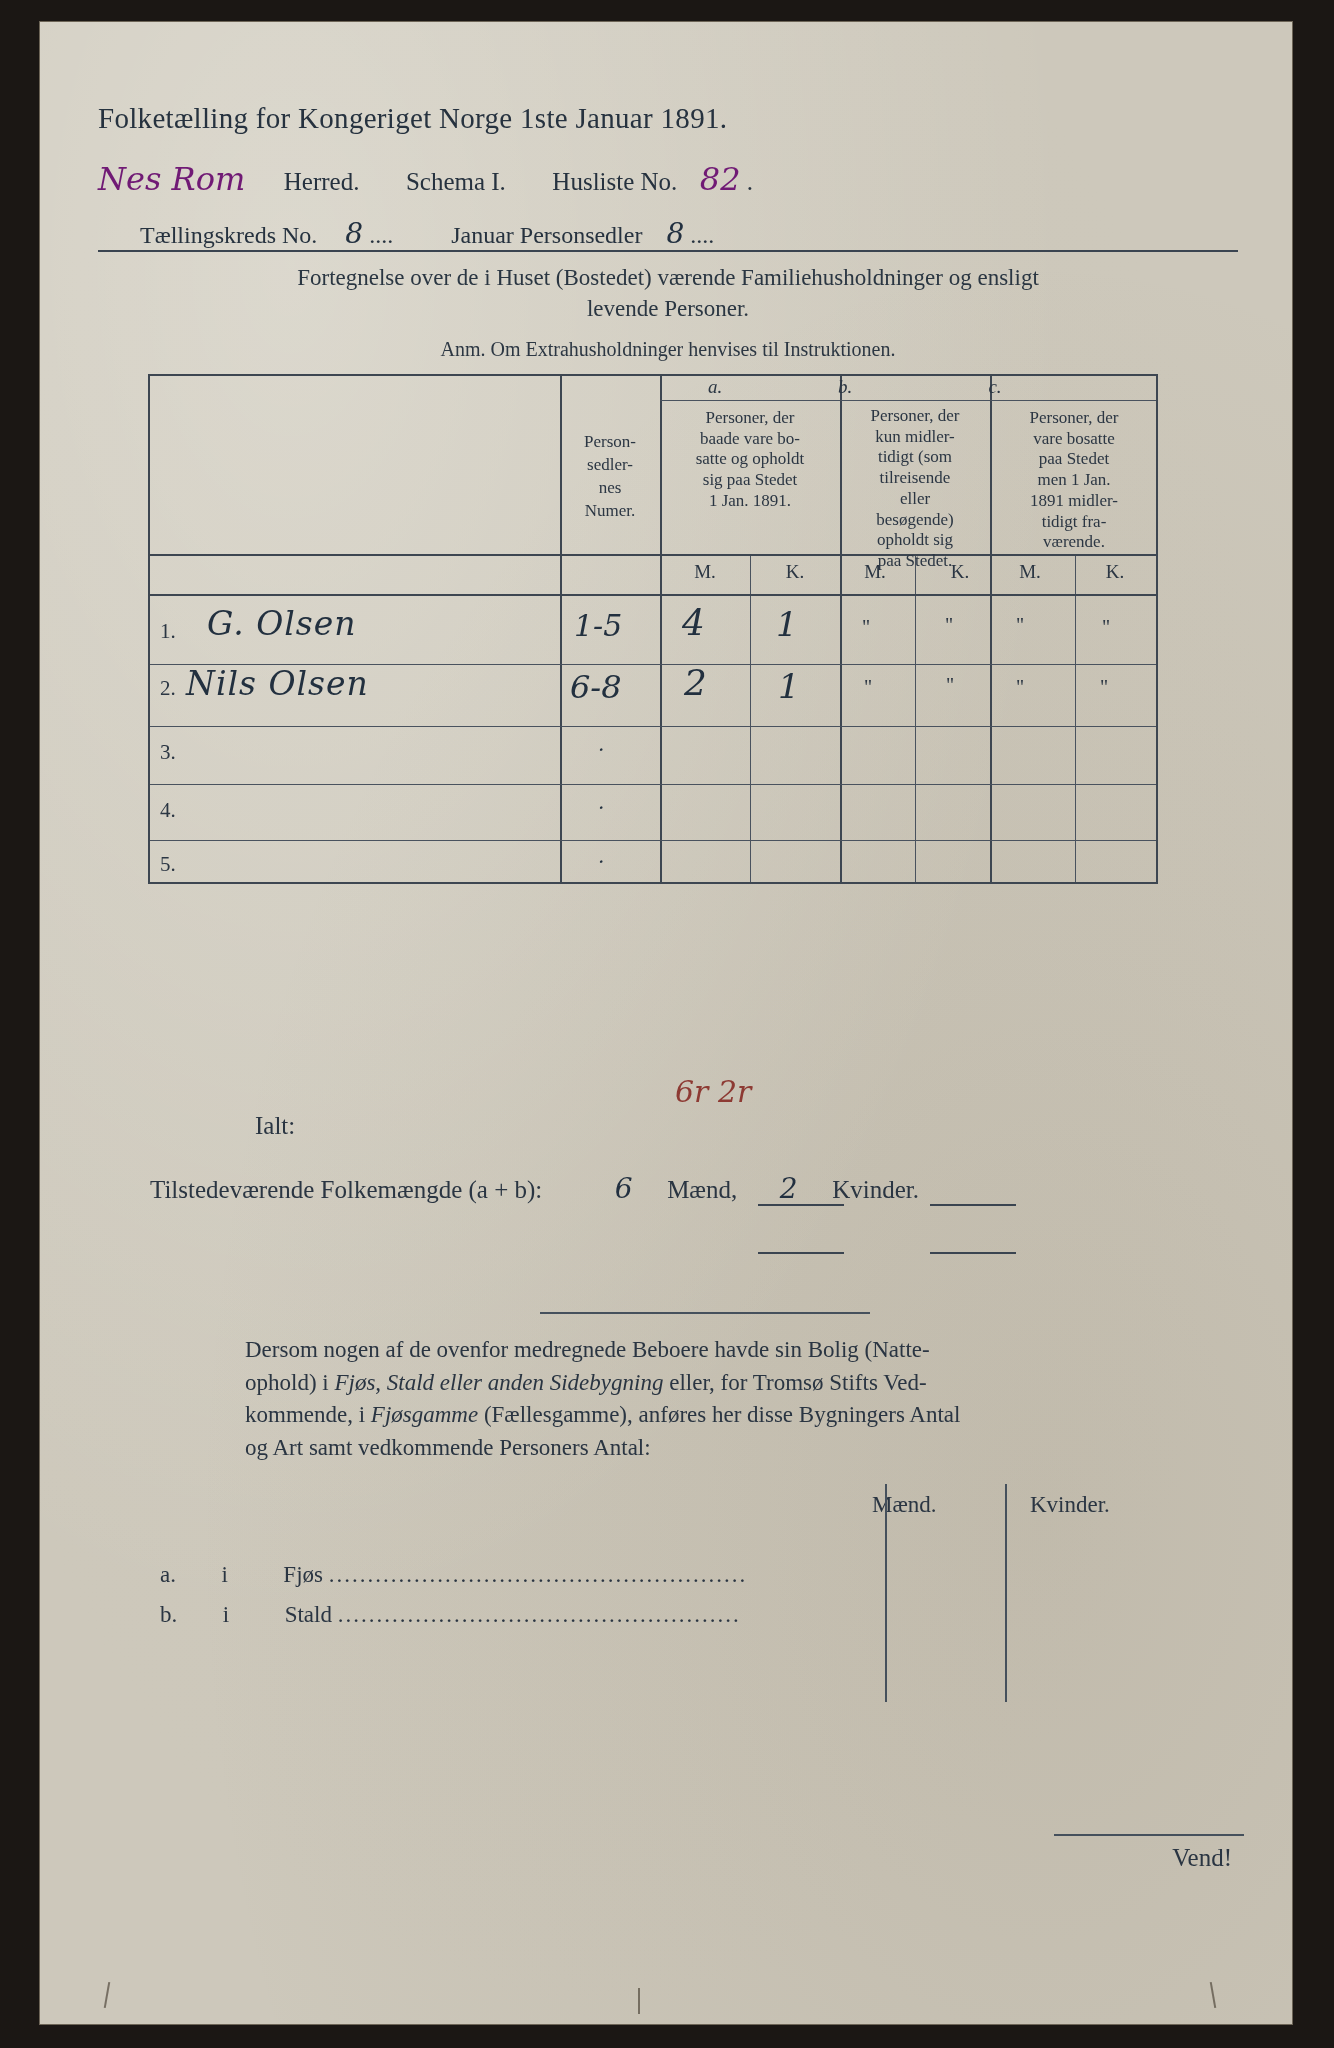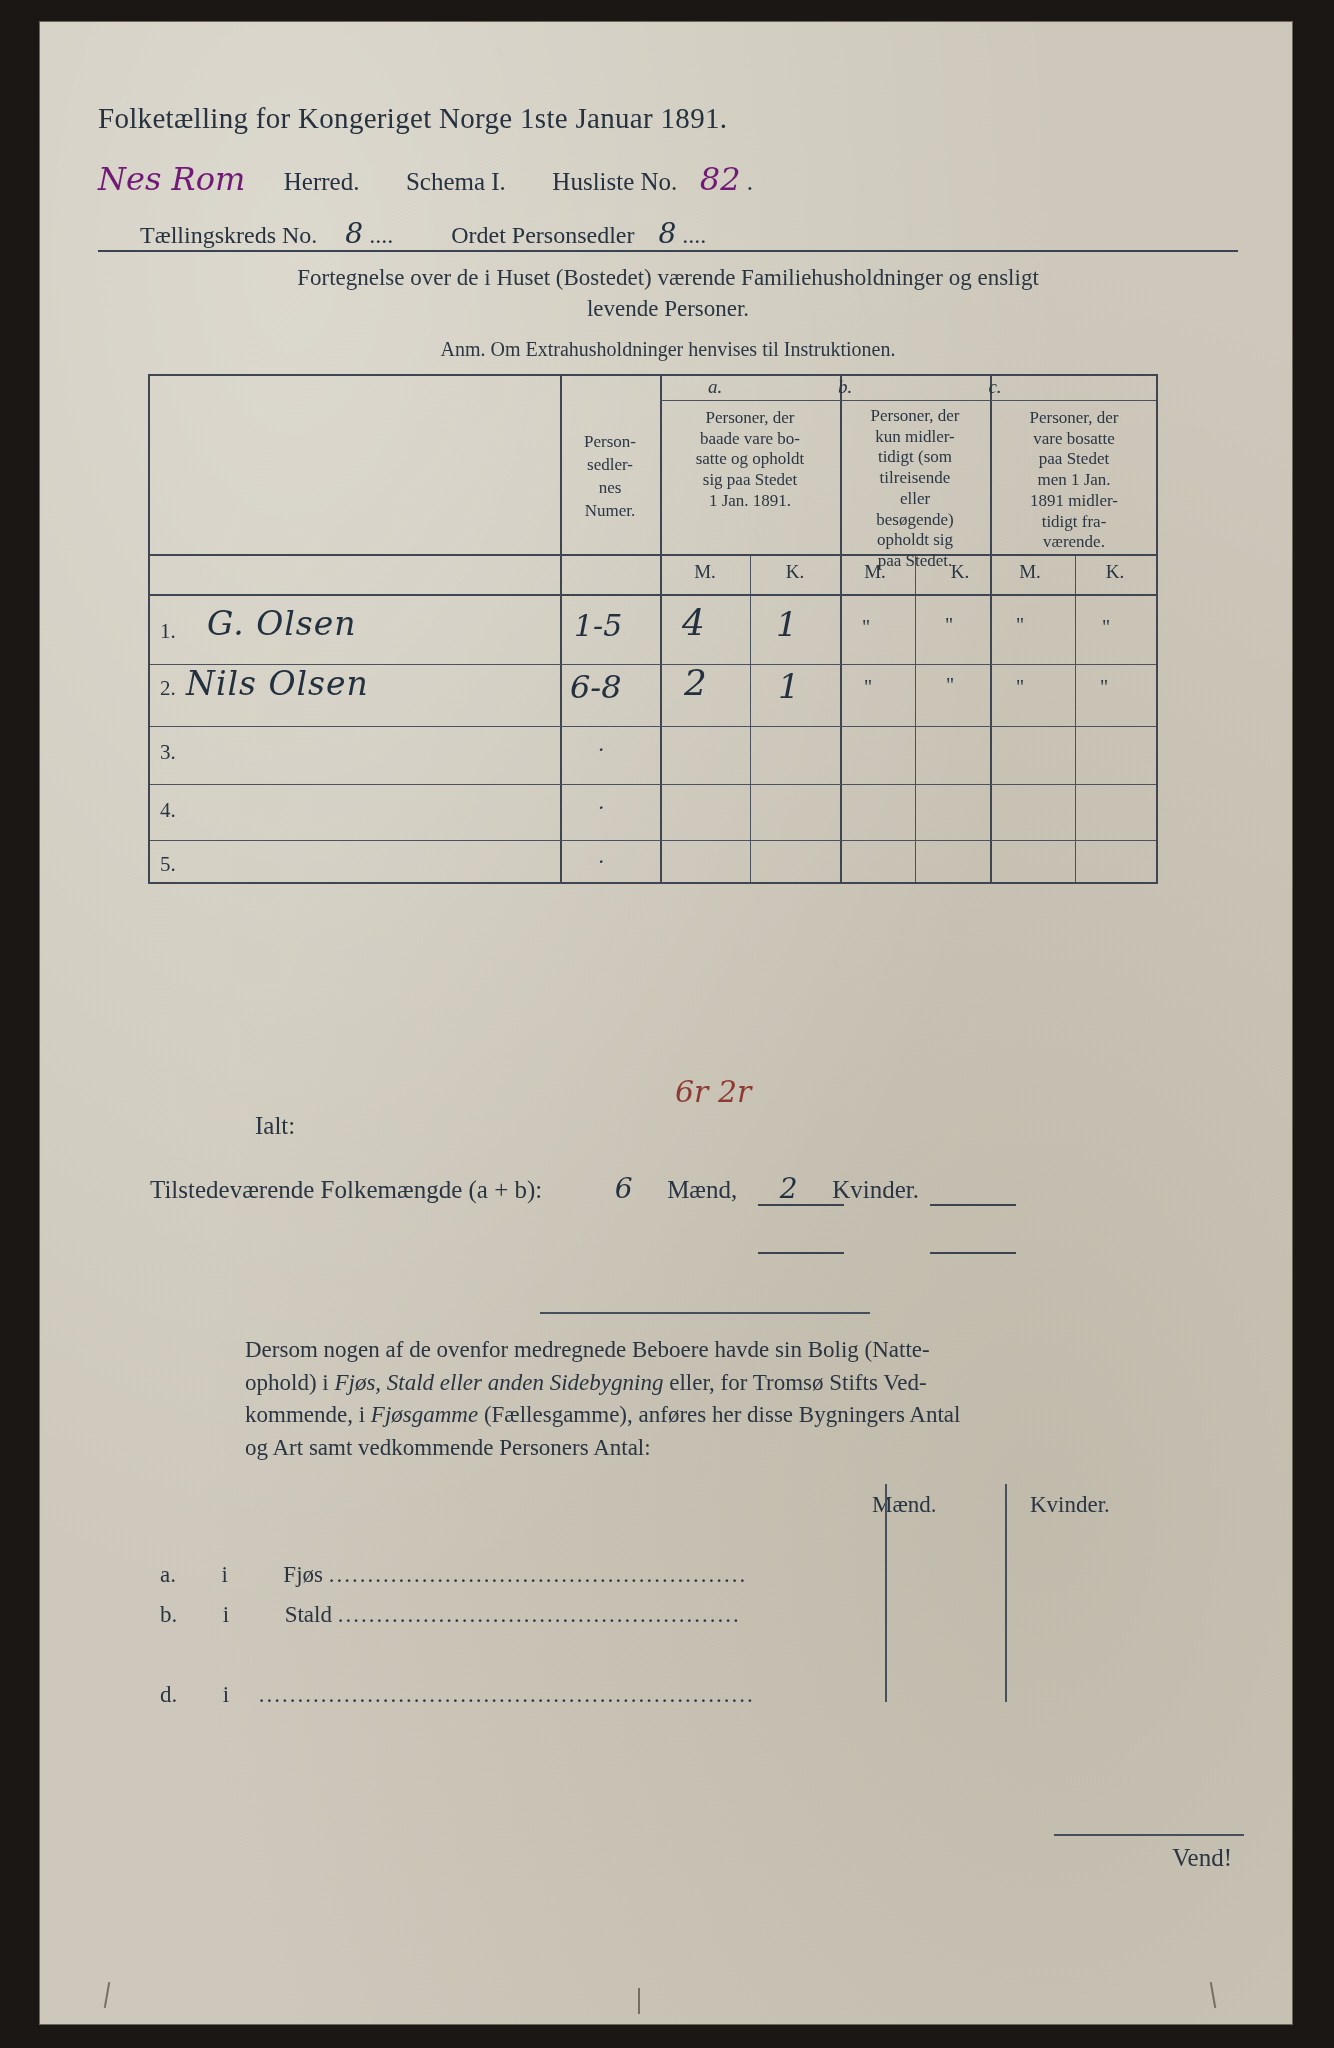--- a/index.html
+++ b/index.html
@@ -274,21 +274,21 @@
     <span class="hw-lg">82</span>
     <span>.</span>
   </div>
 
   <div class="line3">
     <span>Tællingskreds No.</span>
     <span style="display:inline-block;width:16px"></span>
     <span class="hw-md">8</span>
     <span>....</span>
     <span style="display:inline-block;width:46px"></span>
-    <span>Ordet Personsedler</span>
+    <span>Januar Personsedler</span>
     <span style="display:inline-block;width:12px"></span>
     <span class="hw-md">8</span>
     <span>....</span>
   </div>
 
   <div class="rule" style="left:58px; top:228px; width:1140px;"></div>
 
   <div class="subtitle">
     <div>Fortegnelse over de i Huset (Bostedet) værende Familiehusholdninger og ensligt</div>
     <div>levende Personer.</div>
@@ -436,27 +436,20 @@
     <span class="dots">......................................................</span>
   </div>
   <div class="abcd" style="left:120px; top:1580px;">
     <span>b.</span>
     <span style="display:inline-block;width:34px"></span>
     <span>i</span>
     <span style="display:inline-block;width:44px"></span>
     <span>Stald</span>
     <span class="dots">....................................................</span>
   </div>
-  <div class="abcd" style="left:120px; top:1660px;">
-    <span>d.</span>
-    <span style="display:inline-block;width:34px"></span>
-    <span>i</span>
-    <span style="display:inline-block;width:18px"></span>
-    <span class="dots">................................................................</span>
-  </div>
 
 
   <div class="vend-rule"></div>
   <div class="vend">Vend!</div>
 
   <div class="edge-tick" style="left:66px; top:1960px; transform:rotate(10deg);"></div>
   <div class="edge-tick" style="left:598px; top:1966px;"></div>
   <div class="edge-tick" style="left:1172px; top:1960px; transform:rotate(-10deg);"></div>
 </div>
 

